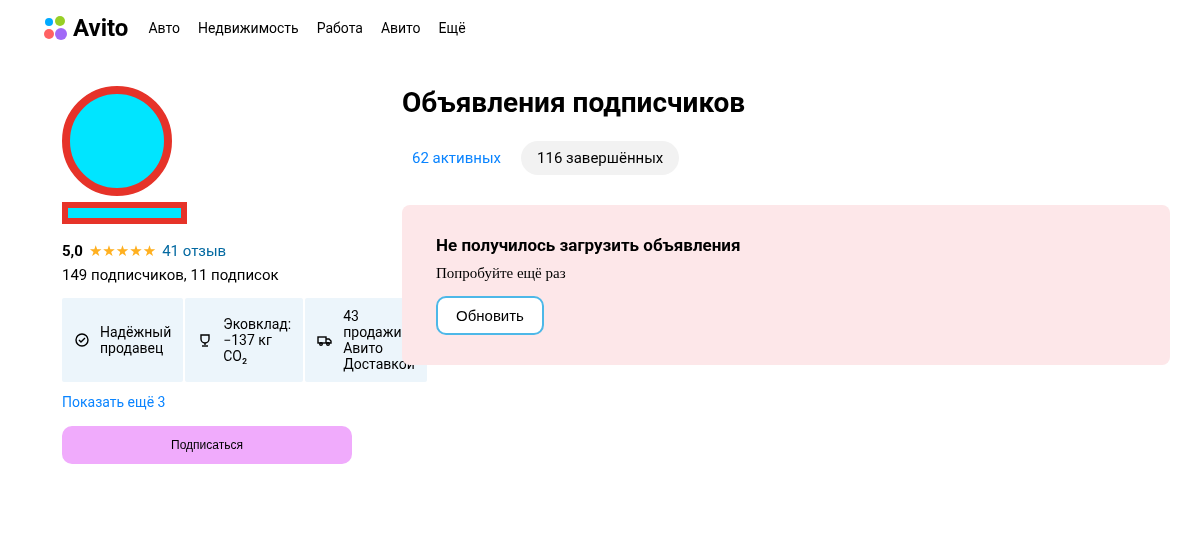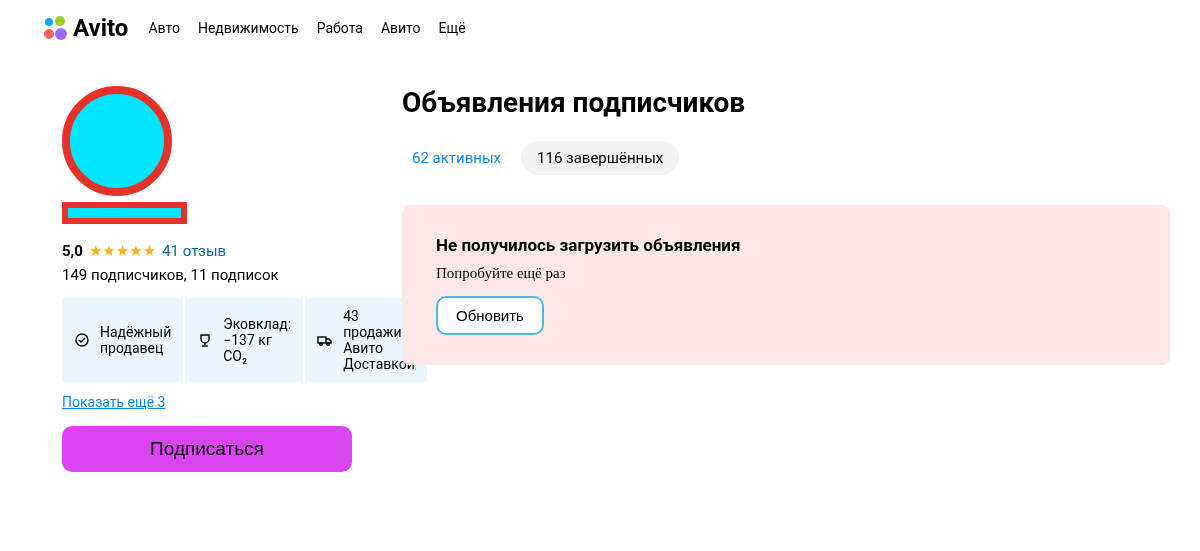--- a/index.html
+++ b/index.html
@@ -103,30 +103,29 @@
       height: 16px;
       display: inline-flex;
       align-items: center;
       justify-content: center;
     }
     .show-more {
       color: #0a84ff;
       font-size: 14px;
       margin-top: 12px;
       cursor: pointer;
-      text-decoration: underline;
     }
     .subscribe-btn {
       width: 100%;
       margin-top: 16px;
       padding: 12px;
-      background: #d946ef;
+      background: #f0abfc;
       border: none;
       border-radius: 10px;
-      font-size: 19px;
+      font-size: 12px;
       cursor: pointer;
     }
     .main {
       flex: 1;
     }
     .page-title {
       font-size: 28px;
       font-weight: 700;
       margin-bottom: 22px;
     }

